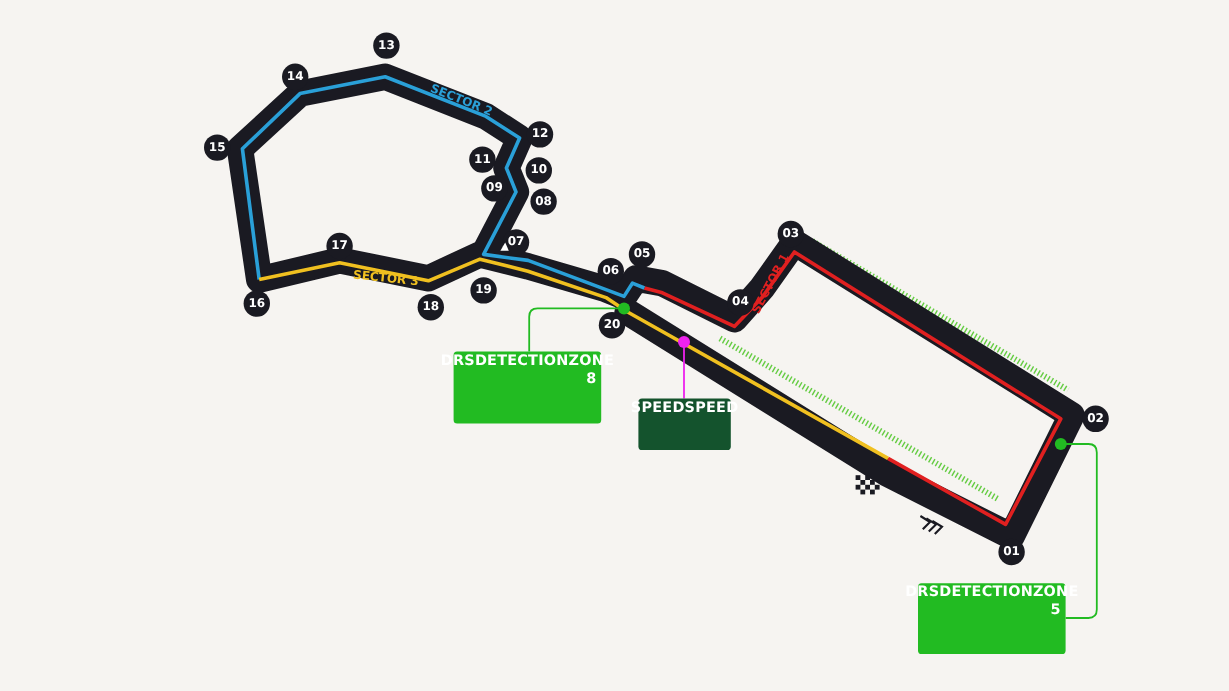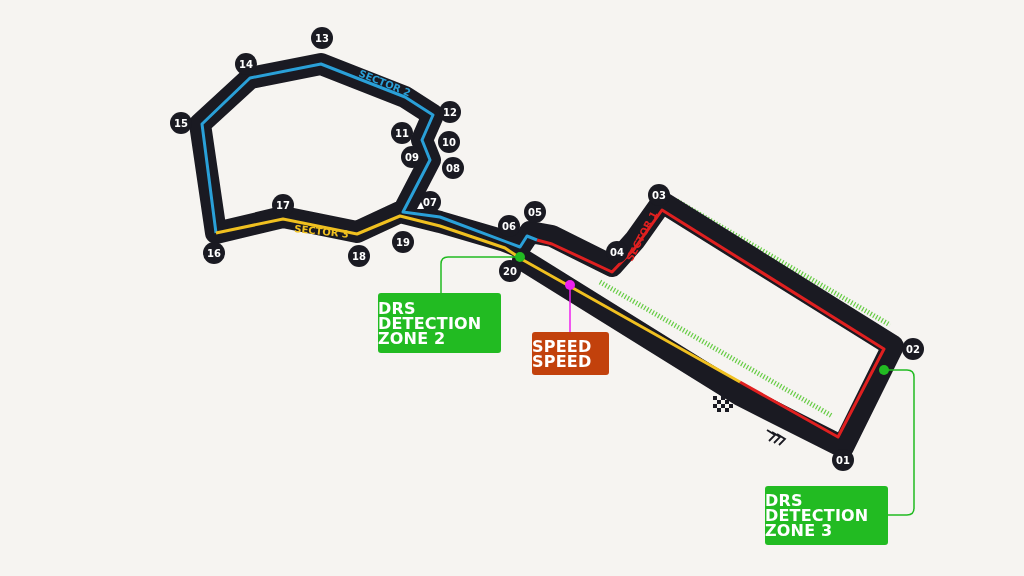--- a/index.html
+++ b/index.html
@@ -1,24 +1,24 @@
 <!DOCTYPE html>
 <html><head>
 <meta charset="utf-8">
 <style>
   html, body { margin:0; padding:0; background:#f6f4f1; }
   body { width:1024px; height:576px; overflow:hidden; position:relative; font-family:"DejaVu Sans", sans-serif; }
   svg { position:absolute; left:0; top:0; }
   .turn-label { font-family:"DejaVu Sans", sans-serif; font-weight:bold; font-size:10px; fill:#ffffff; text-anchor:middle; dominant-baseline:central; }
   .sector-label { font-family:"DejaVu Sans", sans-serif; font-weight:bold; font-size:10px; }
-  .box { position:absolute; border-radius:3px; color:#ffffff; font-family:"DejaVu Sans", sans-serif; font-weight:bold; display:flex; flex-direction:column; justify-content:center; line-height:15px; font-size:16px; letter-spacing:0.2px; }
+  .box { position:absolute; border-radius:3px; color:#ffffff; font-family:"DejaVu Sans", sans-serif; font-weight:bold; text-align:center; display:flex; flex-direction:row; justify-content:center; line-height:15px; font-size:12px; letter-spacing:0.2px; }
   .box span { display:block; }
   .drs2 { left:378px; top:293px; width:123px; height:60px; background:#22bb22; }
   .drs1 { left:765px; top:486px; width:123px; height:59px; background:#22bb22; }
-  .trap { left:532px; top:332px; width:77px; height:43px; background:#c2410c; }
+  .trap { left:532px; top:332px; width:77px; height:43px; background:#14532d; }
 </style>
 </head>
 <body>
 
 <svg width="1024" height="576" viewBox="0 0 1024 576">
   <defs>
     <pattern id="dash" width="3" height="6" patternUnits="userSpaceOnUse"></pattern>
   </defs>
 
   <g>
@@ -147,25 +147,25 @@
   <g fill="none" stroke="#1a1a22" stroke-width="1.8">
     <polyline points="767,430 775,435 769,441"></polyline>
     <polyline points="772,432 780,437 774,443"></polyline>
     <polyline points="777,434 785,439 779,445"></polyline>
   </g>
 </svg>
 
 <div class="box drs2">
   <span>DRS</span>
   <span>DETECTION</span>
-  <span>ZONE 2</span>
+  <span>ZONE 8</span>
 </div>
 
 <div class="box trap">
   <span>SPEED</span>
   <span>SPEED</span>
 </div>
 
 <div class="box drs1">
   <span>DRS</span>
   <span>DETECTION</span>
-  <span>ZONE 3</span>
+  <span>ZONE 5</span>
 </div>
 
 </body></html>

